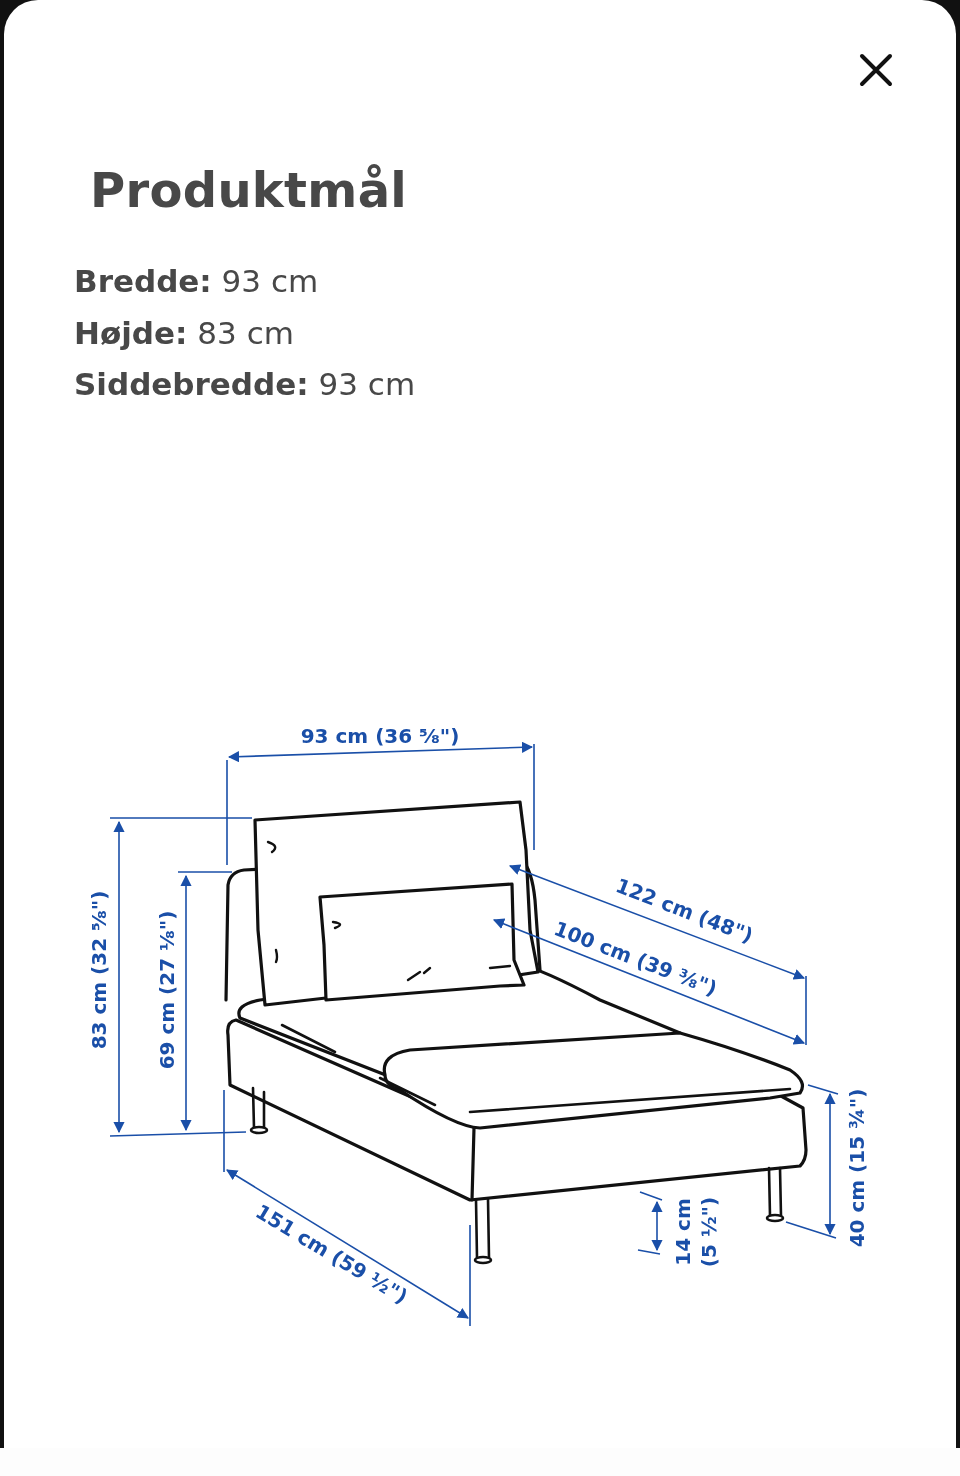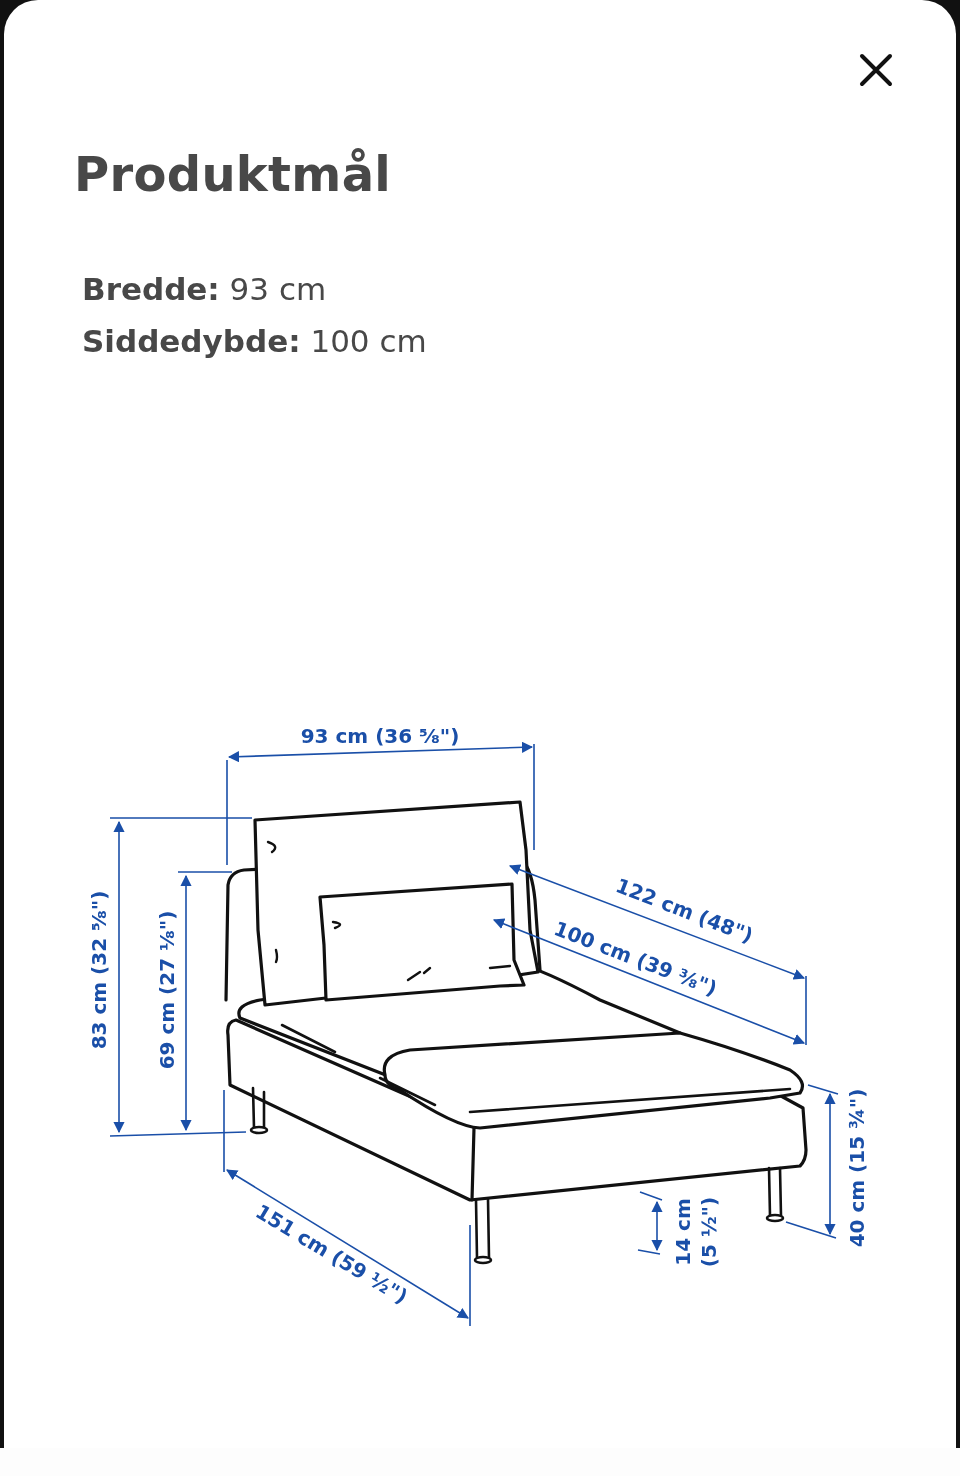--- a/index.html
+++ b/index.html
@@ -16,25 +16,25 @@
   }
   .bottom-fade {
     position:absolute; left:0; top:1448px; width:960px; height:28px;
     background:#fdfdfd;
   }
   .close-btn {
     position:absolute; left:852px; top:46px; width:48px; height:48px;
     display:flex; align-items:center; justify-content:center; cursor:pointer;
   }
   .title {
-    position:absolute; left:74px; top:146px; margin:0;
+    position:absolute; left:74px; top:146px; margin:16px;
     font-size:48px; font-weight:bold; color:#484848; letter-spacing:0.3px;
   }
   .dims {
-    position:absolute; left:74px; top:256px; margin:8px; padding:0; list-style:none;
+    position:absolute; left:74px; top:256px; margin:0; padding:0; list-style:none;
   }
   .dims li {
     font-size:31px; line-height:51.5px; color:#484848; white-space:nowrap;
   }
   .dims .lbl { font-weight:bold; }
   .diagram { position:absolute; left:0; top:700px; width:960px; height:660px; }
   .dl { font-family:"DejaVu Sans", sans-serif; font-weight:bold; fill:#1a4fa8; font-size:20px; }
 </style>
 </head>
 <body>
@@ -45,21 +45,22 @@
 <div class="close-btn">
   <svg width="34" height="34" viewBox="0 0 34 34">
     <path d="M3 3 L31 31 M31 3 L3 31" stroke="#111" stroke-width="4" stroke-linecap="round"></path>
   </svg>
 </div>
 
 <h1 class="title">Produktmål</h1>
 
 <ul class="dims">
   <li><span class="lbl">Bredde:</span> <span>93 cm</span></li>
-  <li><span class="lbl">Siddedybde:</span> <span>100 cm</span></li>
+  <li><span class="lbl">Højde:</span> <span>83 cm</span></li>
+  <li><span class="lbl">Siddebredde:</span> <span>93 cm</span></li>
 </ul>
 
 <svg class="diagram" viewBox="0 700 960 660">
   <defs>
     <marker id="ah" viewBox="0 0 10 10" refX="9" refY="5" markerWidth="7" markerHeight="7" orient="auto-start-reverse">
       <path d="M0 0 L10 5 L0 10 z" fill="#1a4fa8"></path>
     </marker>
   </defs>
 
   <g fill="#fff" stroke="#111" stroke-width="3.2" stroke-linejoin="round" stroke-linecap="round">

